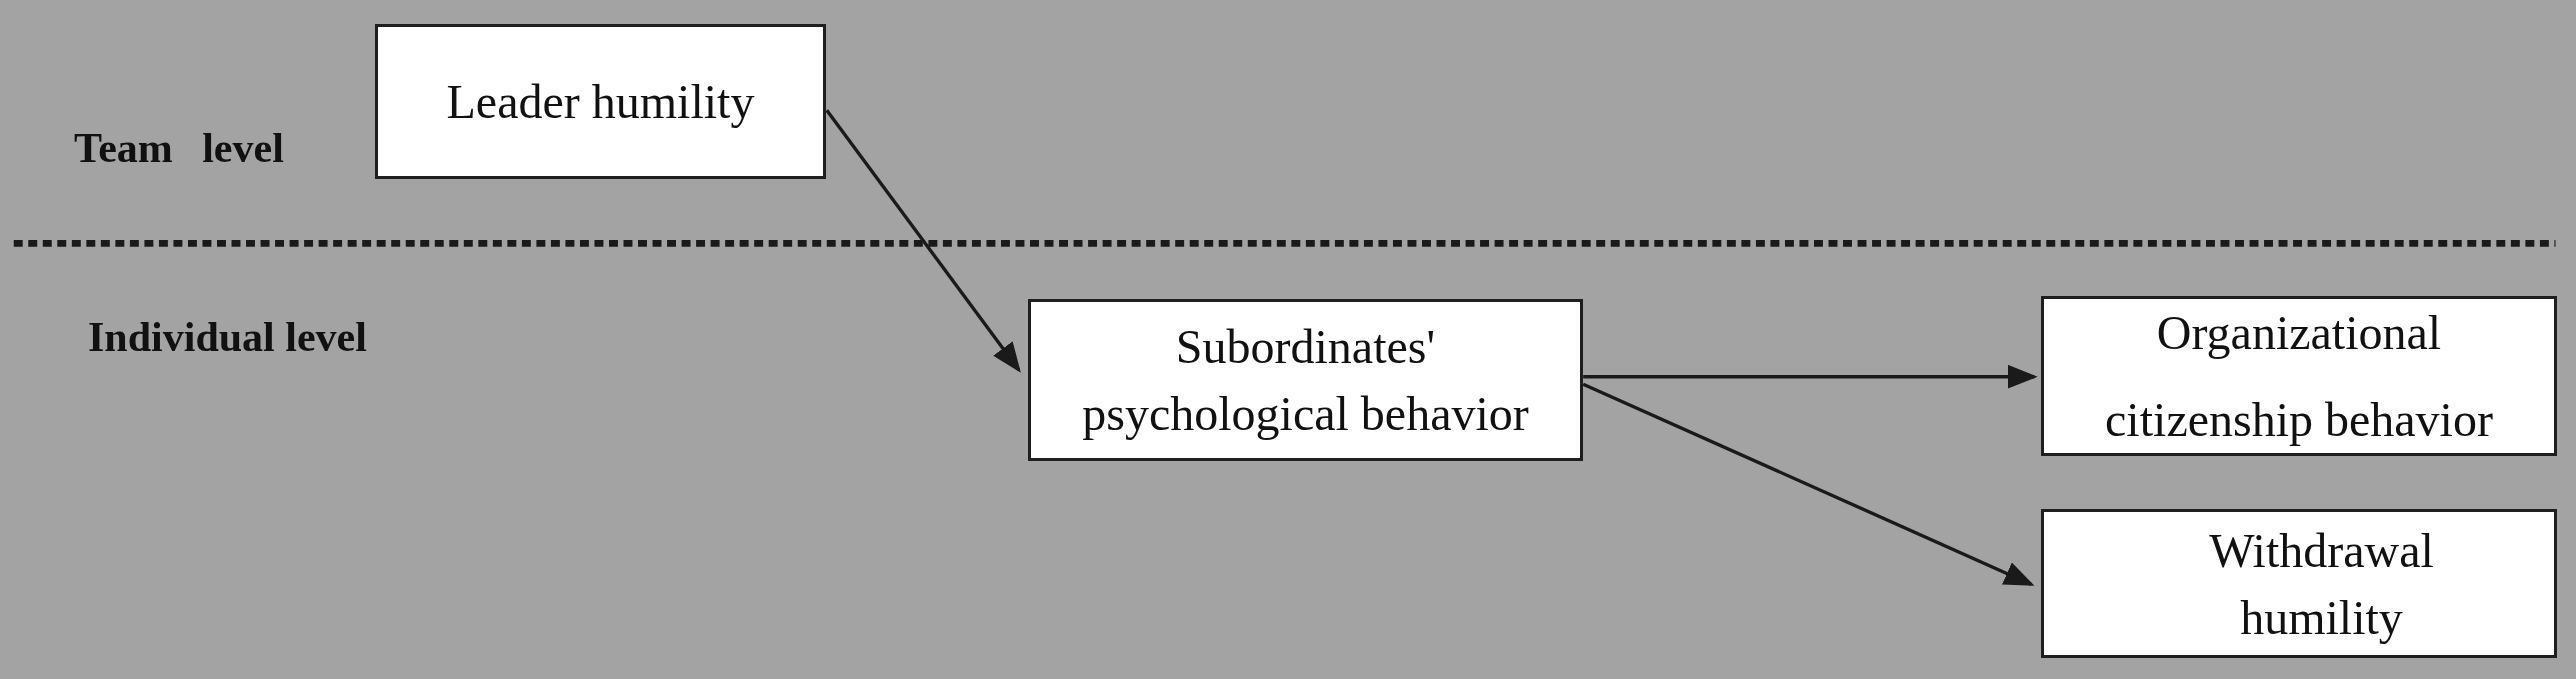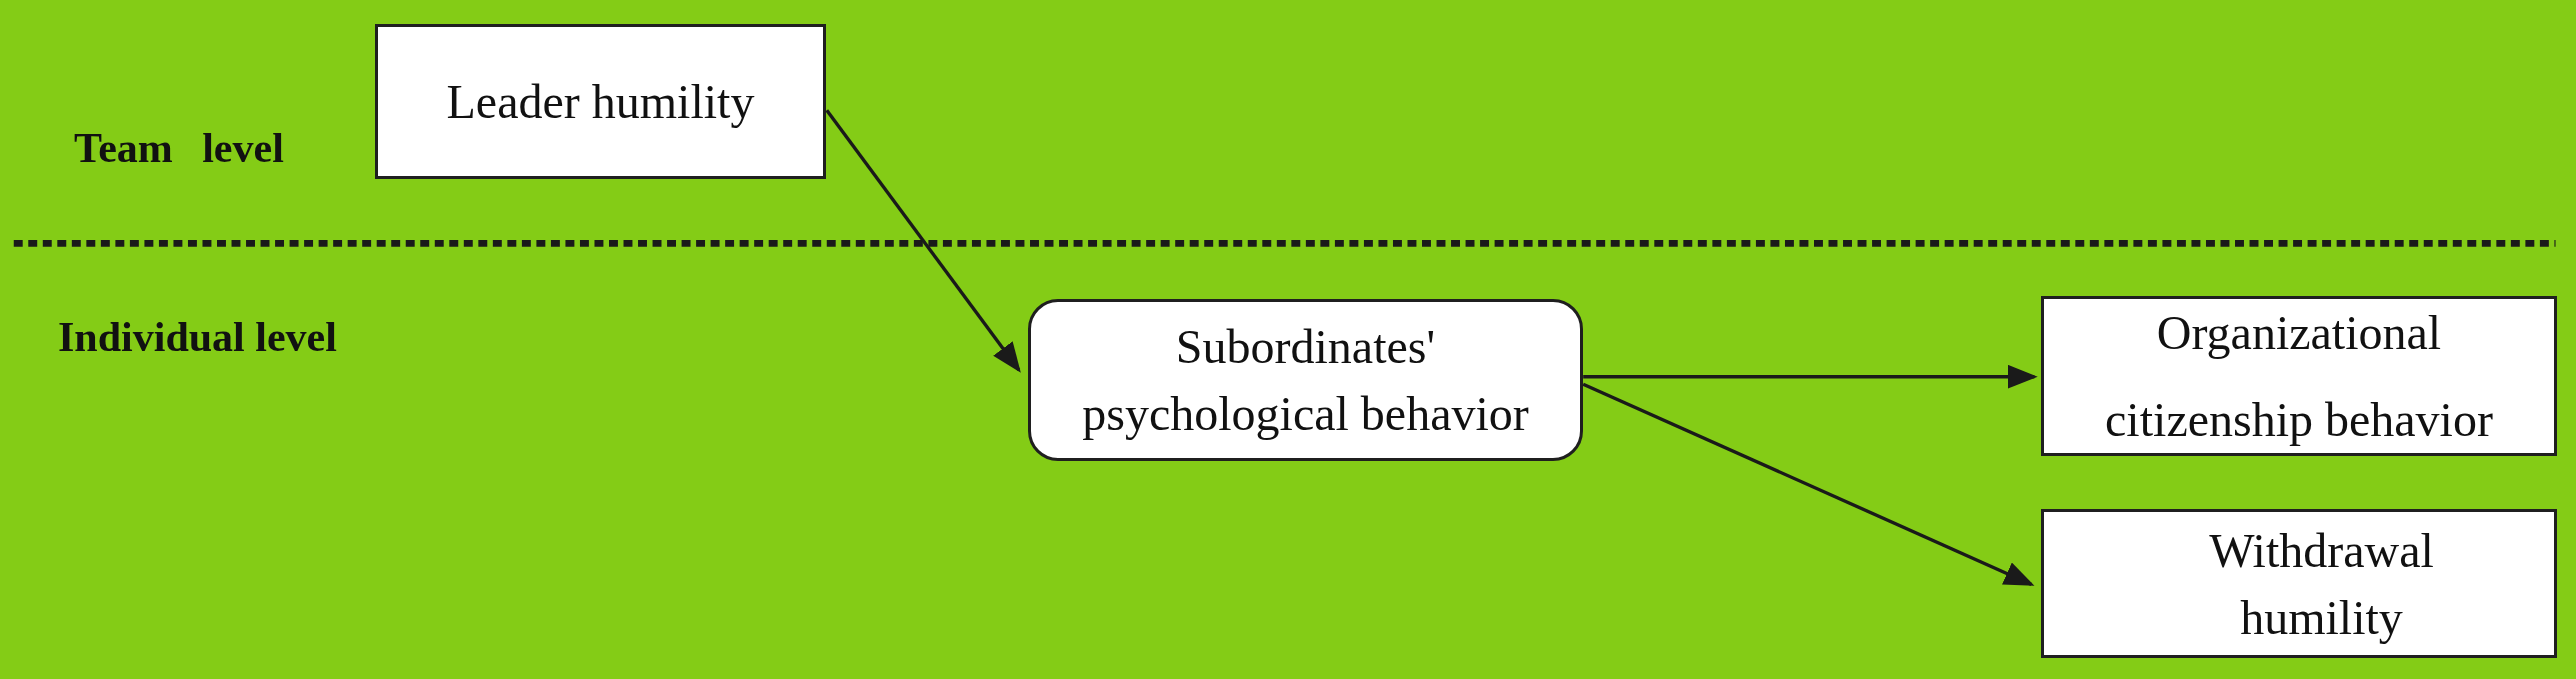--- a/index.html
+++ b/index.html
@@ -4,21 +4,21 @@
 <style>
   html, body {
     margin: 0;
     padding: 0;
     background: #ffffff;
   }
   .canvas {
     position: relative;
     width: 2576px;
     height: 679px;
-    background: #84cc16;
+    background: #a3a3a3;
     font-family: "Liberation Serif", serif;
     color: #111111;
     overflow: hidden;
   }
   .arrow-layer {
     position: absolute;
     left: 0;
     top: 0;
     width: 2576px;
     height: 679px;
@@ -32,32 +32,32 @@
     display: flex;
     flex-direction: column;
     align-items: center;
     justify-content: center;
     text-align: center;
     font-size: 48px;
     line-height: 67px;
     white-space: nowrap;
   }
   .node-leader      { left: 375px;  top: 24px;  width: 451px; height: 155px; }
-  .node-psycap      { left: 1028px; top: 299px; width: 555px; height: 162px; border-radius: 30px; }
+  .node-psycap      { left: 1028px; top: 299px; width: 555px; height: 162px; }
   .node-ocb         { left: 2041px; top: 296px; width: 516px; height: 160px; gap: 20px; }
   .node-withdrawal  { left: 2041px; top: 509px; width: 516px; height: 149px; padding-left: 45px; }
   .level-label {
     position: absolute;
     font-size: 42px;
     font-weight: bold;
     line-height: 1;
     white-space: nowrap;
   }
   .label-team       { left: 74px; top: 127px; word-spacing: 0.45em; }
-  .label-individual { left: 58px; top: 316px; }
+  .label-individual { left: 88px; top: 316px; }
 </style>
 </head>
 <body>
 
 <div class="canvas">
 
   <svg class="arrow-layer" viewBox="0 0 3459 912" xmlns="http://www.w3.org/2000/svg">
     <defs>
       <marker id="arrowhead" markerWidth="9" markerHeight="8" refX="8" refY="3.6" orient="auto" markerUnits="strokeWidth">
         <path d="M0,0 L9,3.6 L0,7.2 z" fill="#1a1a1a"></path>

